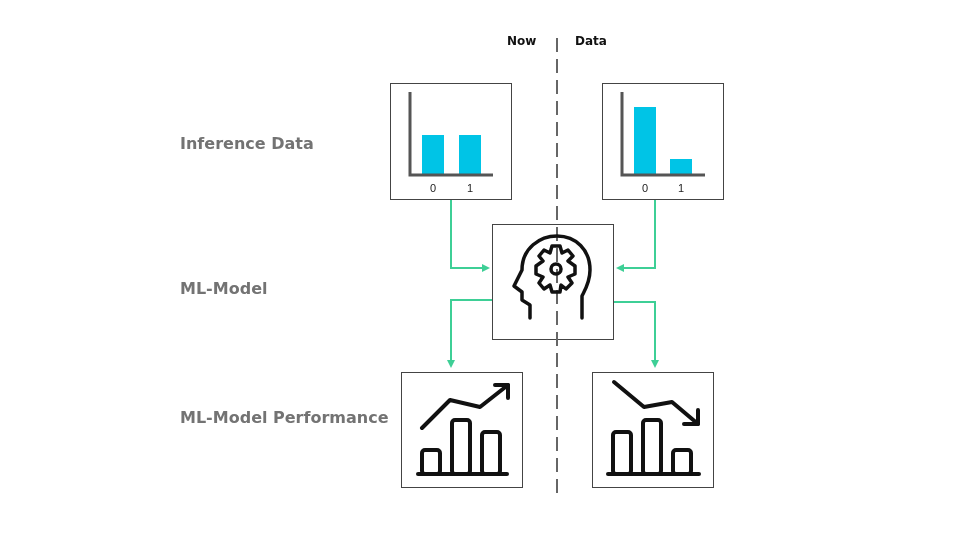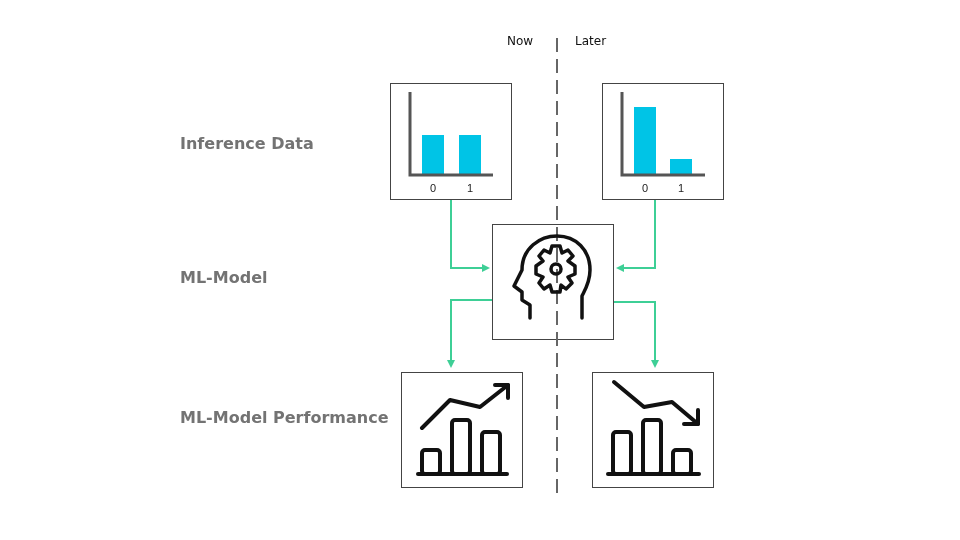--- a/index.html
+++ b/index.html
@@ -1,32 +1,32 @@
 <!DOCTYPE html>
 <html><head>
 <meta charset="utf-8">
 <style>
   html, body { margin: 0; padding: 0; background: #ffffff; }
   body { width: 960px; height: 540px; position: relative; overflow: hidden;
          font-family: "DejaVu Sans", "Liberation Sans", sans-serif; }
   .row-label { position: absolute; left: 180px; font-weight: bold; font-size: 16px; color: #737373; }
-  .col-label { position: absolute; top: 34px; font-weight: normal; font-size: 12px; color: #111; }
+  .col-label { position: absolute; top: 34px; font-weight: bold; font-size: 12px; color: #111; }
   .box { position: absolute; background: #fff; border: 1px solid #444; box-sizing: border-box; }
   svg.overlay { position: absolute; left: 0; top: 0; width: 960px; height: 540px; }
   .tick-label { font-family: "Liberation Sans", sans-serif; font-size: 11px; fill: #222; }
 </style>
 </head>
 <body>
 
 <div class="row-label" style="top:134px">Inference Data</div>
-<div class="row-label" style="top:268px">ML-Model</div>
+<div class="row-label" style="top:279px">ML-Model</div>
 <div class="row-label" style="top:408px">ML-Model Performance</div>
 
 <div class="col-label" style="left:507px">Now</div>
-<div class="col-label" style="left:575px">Later</div>
+<div class="col-label" style="left:575px">Data</div>
 
 <div class="box" style="left:390px;top:83px;width:122px;height:117px"></div>
 <div class="box" style="left:602px;top:83px;width:122px;height:117px"></div>
 <div class="box" style="left:492px;top:224px;width:122px;height:116px"></div>
 <div class="box" style="left:401px;top:372px;width:122px;height:116px"></div>
 <div class="box" style="left:592px;top:372px;width:122px;height:116px"></div>
 
 <svg class="overlay" viewBox="0 0 960 540">
   <defs>
     <marker id="arrowhead" markerWidth="8" markerHeight="8" refX="6" refY="4" orient="auto" markerUnits="userSpaceOnUse">

